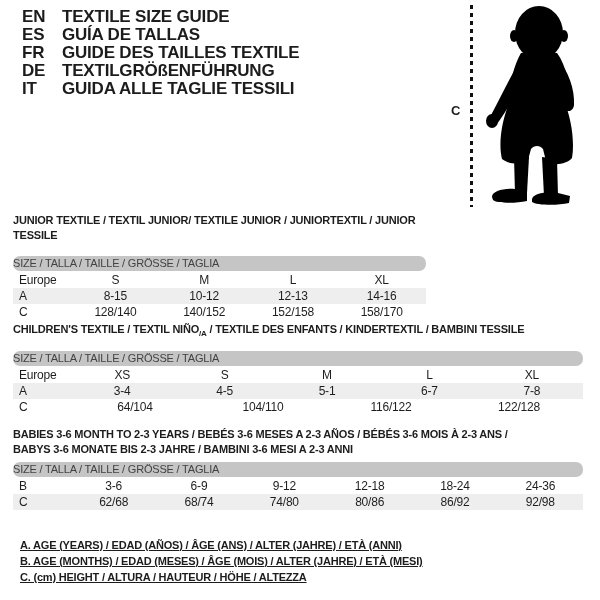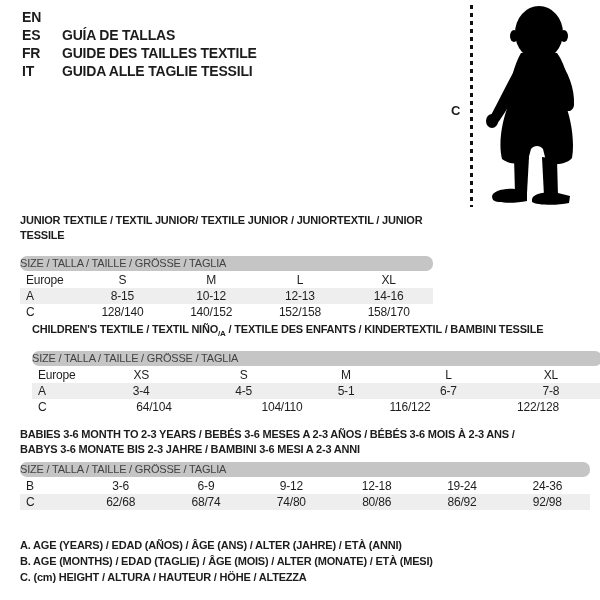--- a/index.html
+++ b/index.html
@@ -2,67 +2,72 @@
 <html><head>
 <meta charset="utf-8">
 <style>
   * { margin:0; padding:0; box-sizing:border-box; }
   html,body { background:#fff; }
   body { font-family:"Liberation Sans", sans-serif; color:#1c1c1c; }
   #canvas { position:relative; width:600px; height:600px; background:#ffffff; overflow:hidden; }
 
   
   .lang-block { position:absolute; left:22px; top:8px; }
-  .lang-row { display:flex; line-height:18px; font-size:14px; font-weight:bold; letter-spacing:-0.2px; }
+  .lang-row { display:flex; line-height:18px; font-size:17px; font-weight:bold; letter-spacing:-0.2px; }
   .lang-code { width:40px; flex:0 0 40px; }
 
   
   .measure-line { position:absolute; left:470px; top:5px; width:3px; height:202px;
     background:repeating-linear-gradient(to bottom, #111 0 4px, transparent 4px 8px); }
   .measure-label { position:absolute; left:451px; top:103px; font-size:13px; font-weight:bold; }
   .baby-svg { position:absolute; left:476px; top:3px; }
 
   
-  .section { position:absolute; left:20px; }
+  .section { position:absolute; left:13px; }
   #sec-0 { top:213px; width:413px; }
-  #sec-1 { top:322px; width:570px;margin-left:12px; }
+  #sec-1 { top:322px; width:570px; }
   #sec-2 { top:427px; width:570px; }
   .sec-title { font-size:11px; font-weight:bold; line-height:15px; letter-spacing:-0.2px; }
   .sub { font-size:8px; vertical-align:sub; }
   #sec-0 .sec-table { margin-top:13px; }
   #sec-1 .sec-table { margin-top:10px; }
   #sec-2 .sec-table { margin-top:5px; }
 
   .size-bar { background:#c5c5c5; color:#424242; height:15px; line-height:15px;
     font-size:11px; margin-bottom:1px; letter-spacing:-0.2px;border-radius:7px; }
   .trow { display:flex; height:16px; line-height:16px; font-size:12px; color:#1e1e1e; letter-spacing:-0.2px; }
   .trow.shaded { background:#eeeeee; }
   .cell-label { width:58px; flex:0 0 58px; padding-left:6px; text-align:left; }
   .cell { flex:1; text-align:center; }
 
   
   .legend { position:absolute; left:20px; top:537px; }
-  .legend-line { font-size:11px; font-weight:bold; line-height:16px; letter-spacing:-0.2px; }
+  .legend-line { font-size:11px; font-weight:bold; line-height:16px; letter-spacing:-0.2px;text-decoration:underline; }
 </style>
 </head>
 <body>
 
 <div id="canvas">
 
   <div class="lang-block">
       <div class="lang-row">
         <span class="lang-code">EN</span>
+        <span class="lang-label">TEXTILE SIZE GUIDE</span>
       </div>
       <div class="lang-row">
         <span class="lang-code">ES</span>
         <span class="lang-label">GUÍA DE TALLAS</span>
       </div>
       <div class="lang-row">
         <span class="lang-code">FR</span>
         <span class="lang-label">GUIDE DES TAILLES TEXTILE</span>
+      </div>
+      <div class="lang-row">
+        <span class="lang-code">DE</span>
+        <span class="lang-label">TEXTILGRÖßENFÜHRUNG</span>
       </div>
       <div class="lang-row">
         <span class="lang-code">IT</span>
         <span class="lang-label">GUIDA ALLE TAGLIE TESSILI</span>
       </div>
     </div>
 
   <div class="measure-line"></div>
   <div class="measure-label">C</div>
   <svg class="baby-svg" width="118" height="202" viewBox="0 0 118 202" aria-hidden="true">
@@ -148,35 +153,35 @@
     <div class="sec-title"><span>BABIES 3-6 MONTH TO 2-3 YEARS / BEBÉS 3-6 MESES A 2-3 AÑOS / BÉBÉS 3-6 MOIS À 2-3 ANS /</span><br><span>BABYS 3-6 MONATE BIS 2-3 JAHRE / BAMBINI 3-6 MESI A 2-3 ANNI</span></div>
     <div class="sec-table">
       <div class="size-bar">SIZE / TALLA / TAILLE / GRÖSSE / TAGLIA</div>
       <div>
           <div class="trow">
             <span class="cell-label">B</span>
             <span class="cell">3-6</span>
             <span class="cell">6-9</span>
             <span class="cell">9-12</span>
             <span class="cell">12-18</span>
-            <span class="cell">19-24</span>
+            <span class="cell">18-24</span>
             <span class="cell">24-36</span>
           </div>
           <div class="trow shaded">
             <span class="cell-label">C</span>
             <span class="cell">62/68</span>
             <span class="cell">68/74</span>
             <span class="cell">74/80</span>
             <span class="cell">80/86</span>
             <span class="cell">86/92</span>
             <span class="cell">92/98</span>
           </div>
         </div>
     </div>
   </div>
 
   <div class="legend">
       <div class="legend-line">A. AGE (YEARS) / EDAD (AÑOS) / ÂGE (ANS) / ALTER (JAHRE) / ETÀ (ANNI)</div>
-      <div class="legend-line">B. AGE (MONTHS) / EDAD (TAGLIE) / ÂGE (MOIS) / ALTER (MONATE) / ETÀ (MESI)</div>
+      <div class="legend-line">B. AGE (MONTHS) / EDAD (MESES) / ÂGE (MOIS) / ALTER (JAHRE) / ETÀ (MESI)</div>
       <div class="legend-line">C. (cm) HEIGHT / ALTURA / HAUTEUR / HÖHE / ALTEZZA</div>
     </div>
 
 </div>
 
 </body></html>

